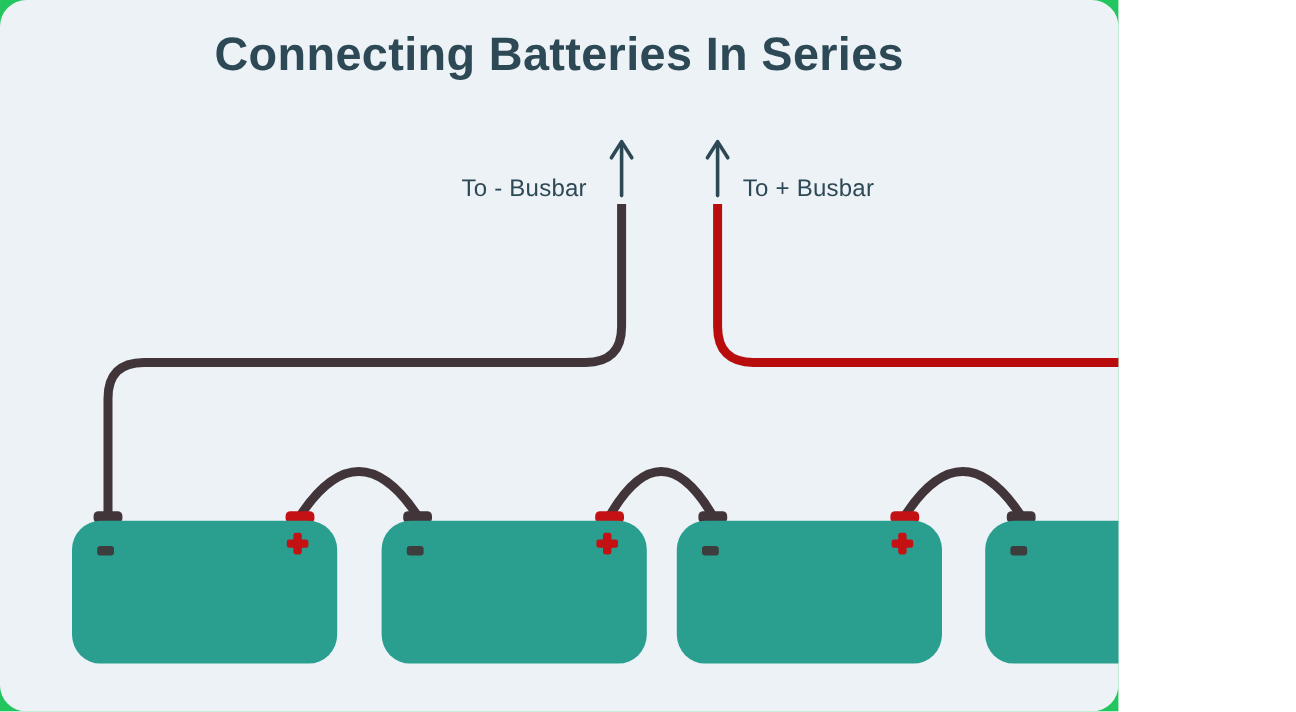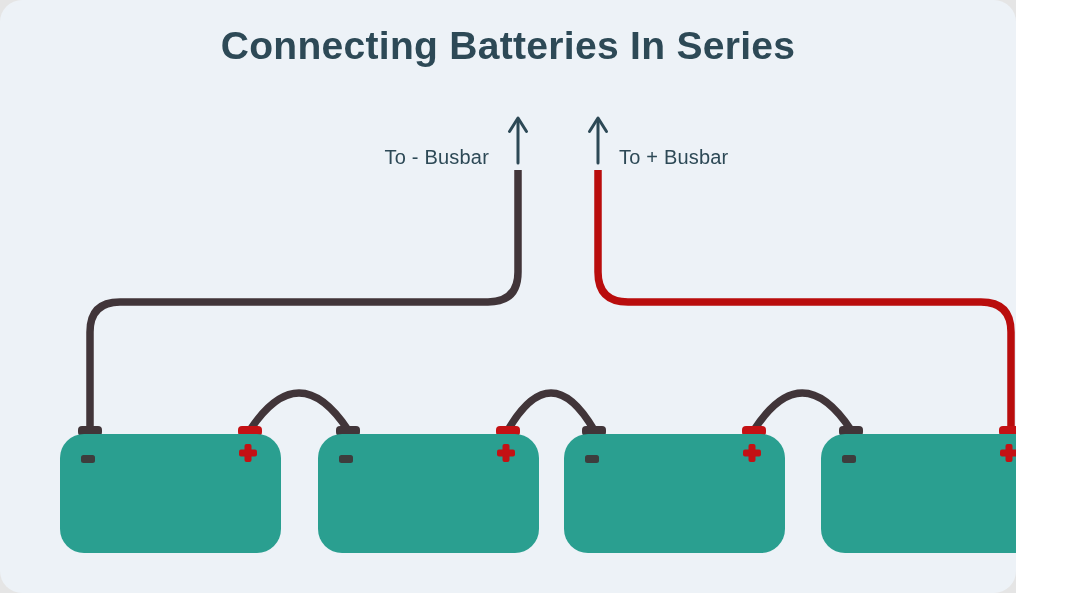--- a/index.html
+++ b/index.html
@@ -3,23 +3,23 @@
 <meta charset="utf-8">
 <style>
   html, body {
     margin: 0;
     padding: 0;
     background: #ffffff;
     font-family: "Liberation Sans", sans-serif;
   }
   .stage {
     position: relative;
-    width: 1016px;
+    width: 932px;
     height: 593px;
-    background: #e5e5e5;
+    background: #22c55e;
   }
   .panel {
     position: absolute;
     inset: 0;
     background: #edf2f7;
     border-radius: 22px;
     overflow: hidden;
   }
   .diagram-title {
     position: absolute;

